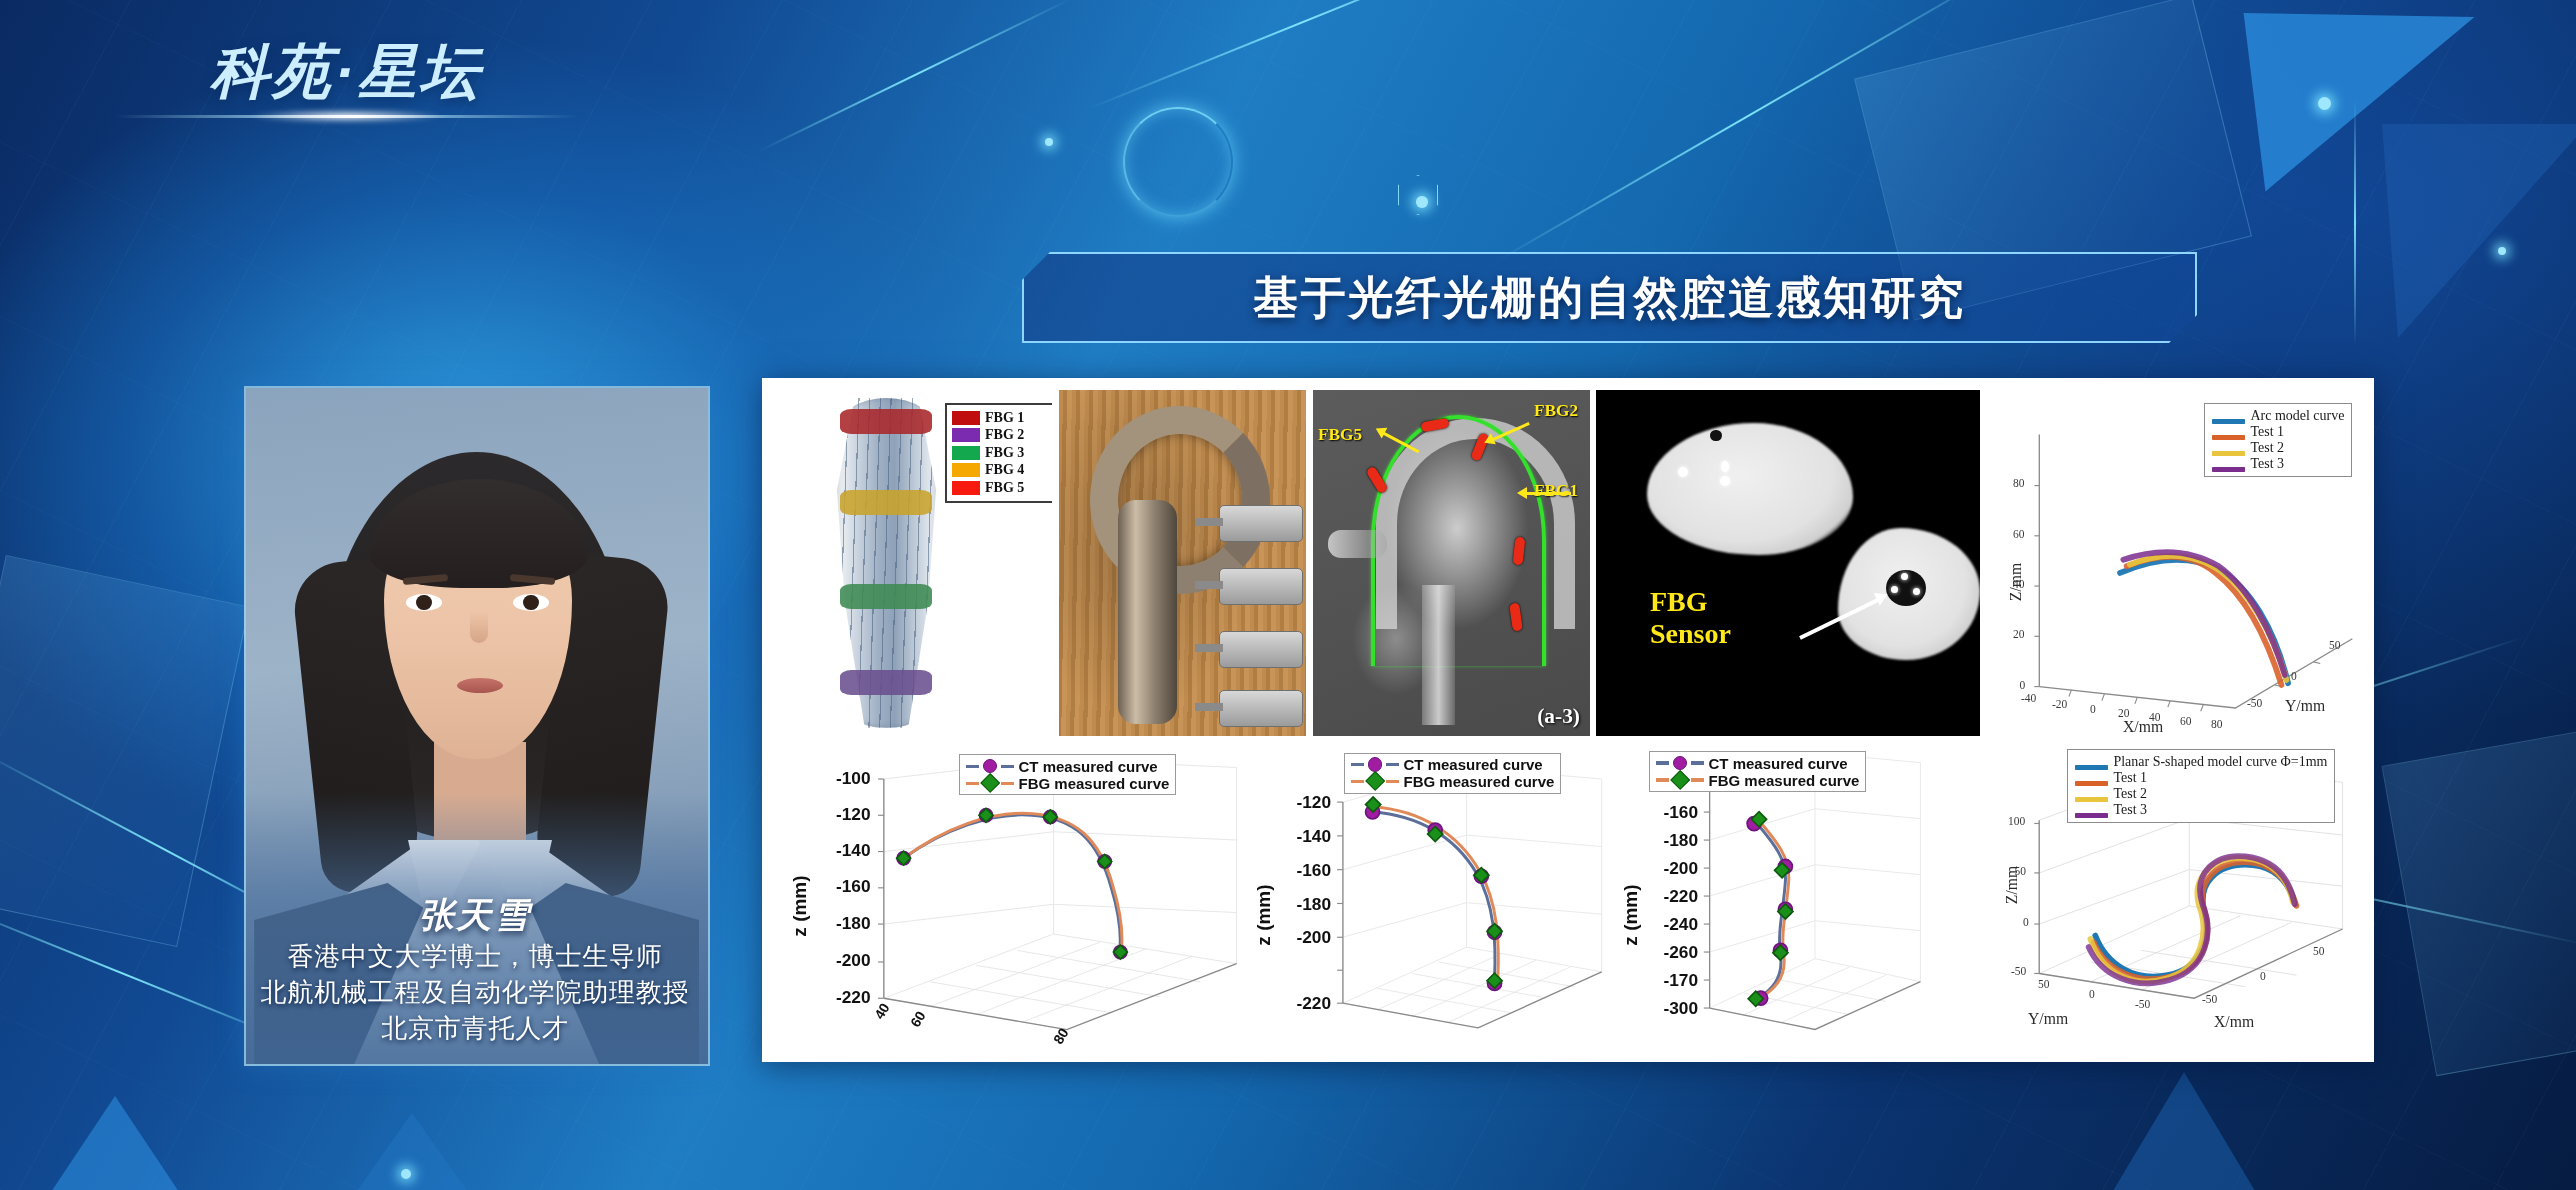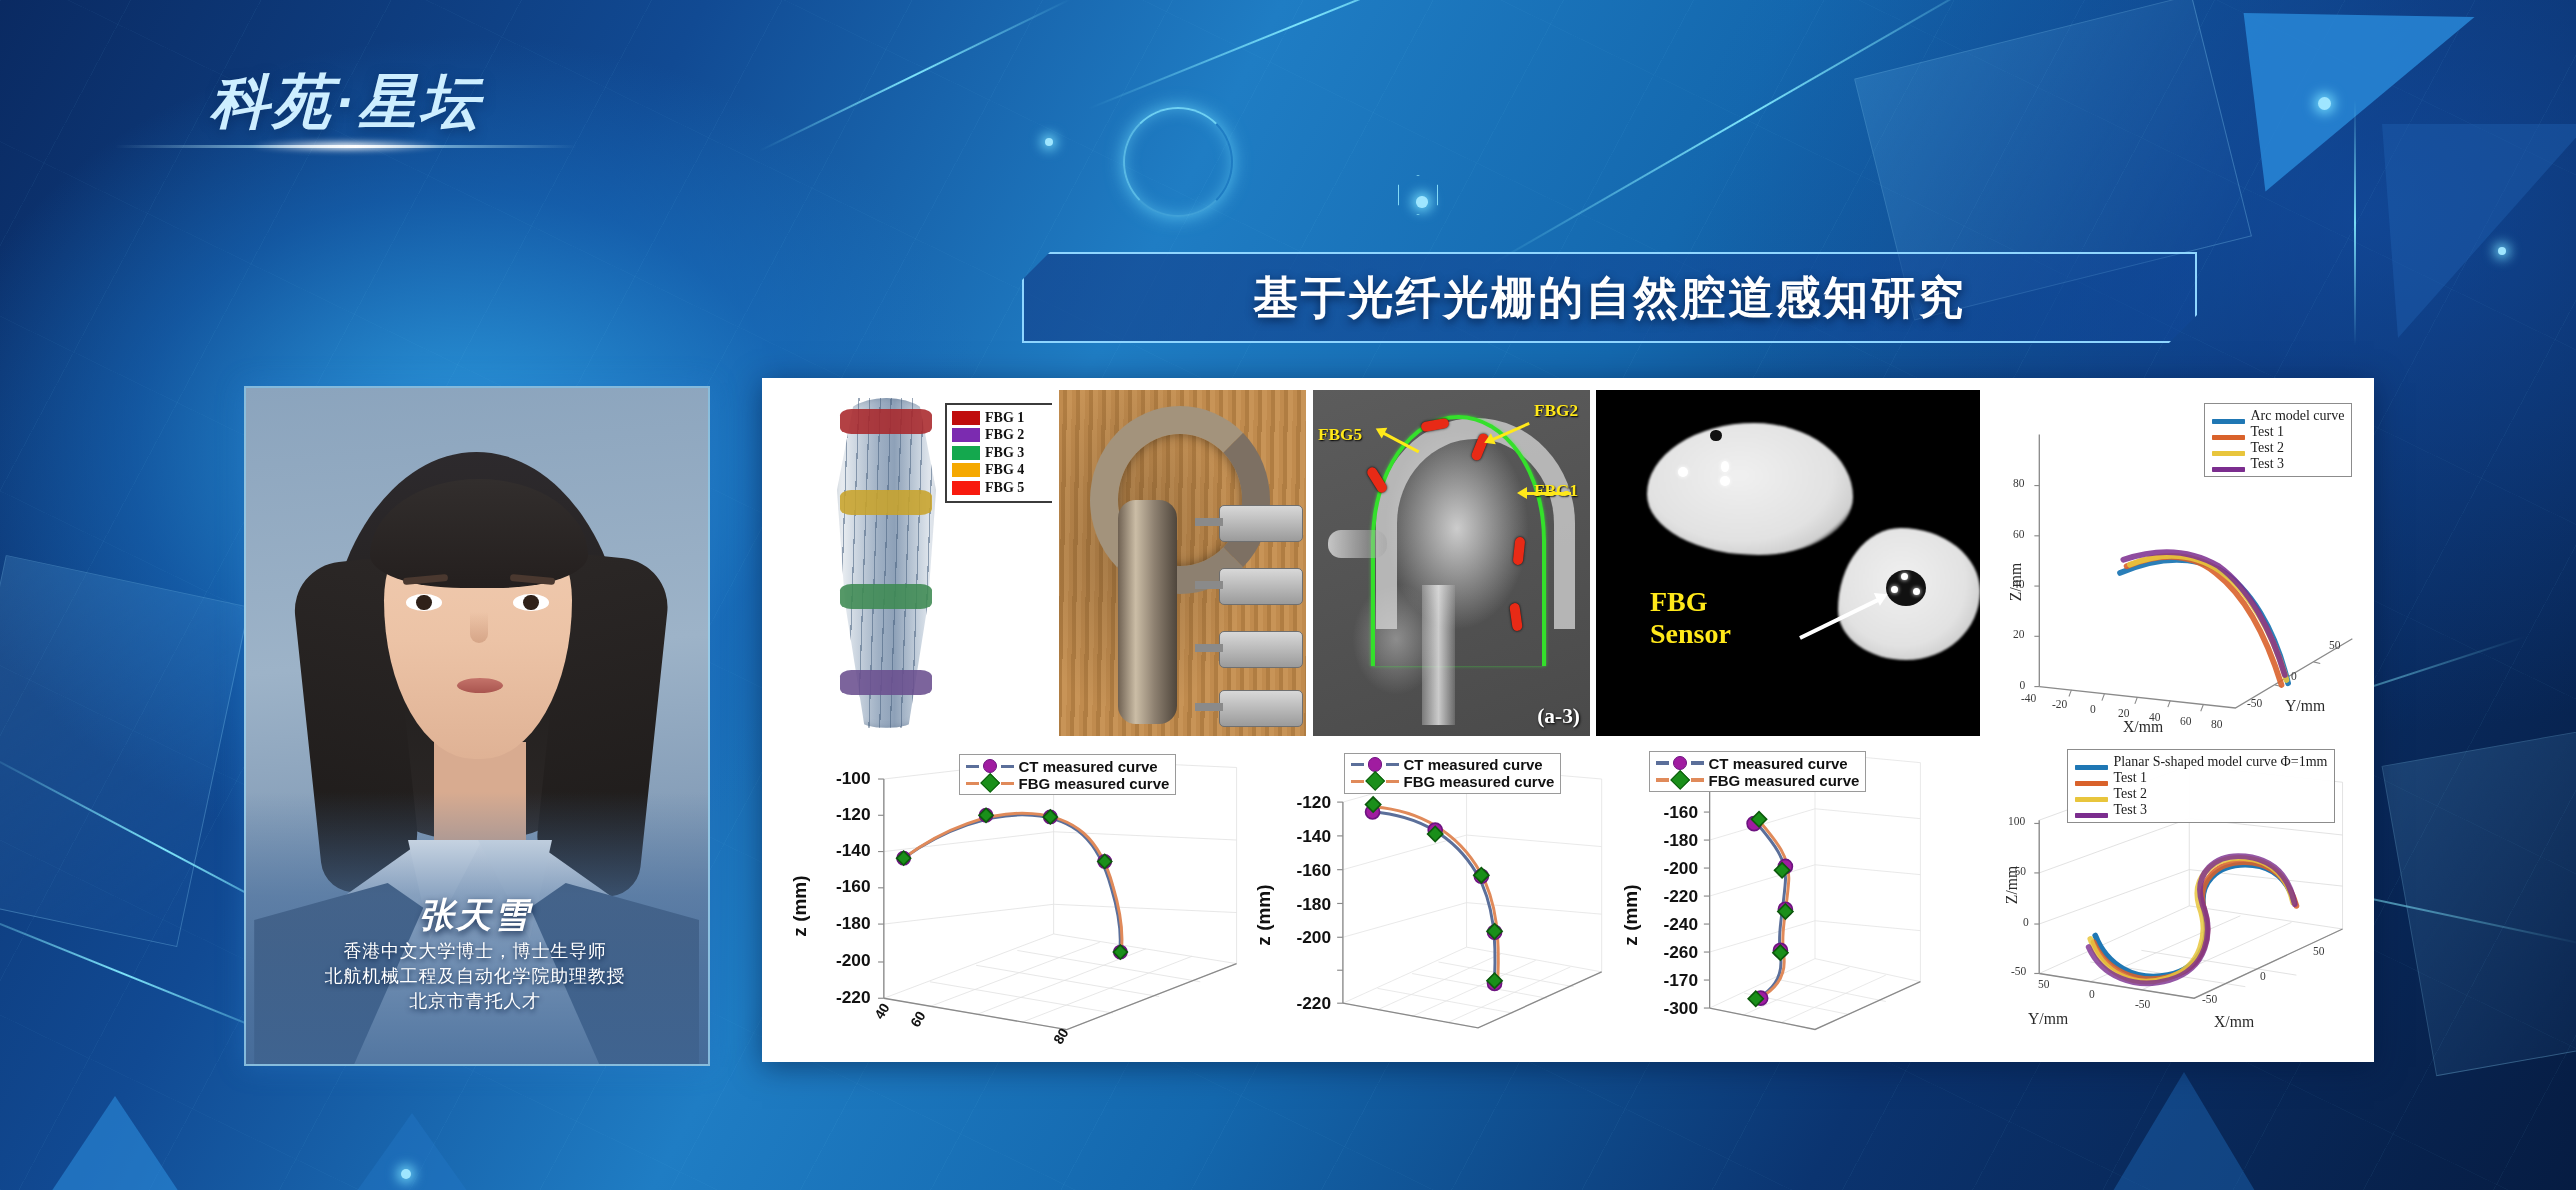--- a/index.html
+++ b/index.html
@@ -23,21 +23,21 @@
   .glowline{position:absolute;height:1.6px;background:linear-gradient(90deg,rgba(90,220,255,0),rgba(130,235,255,.95),rgba(90,220,255,0));
     filter:blur(0.3px);}
   .glowline.v{width:1.6px;height:auto;background:linear-gradient(180deg,rgba(90,220,255,0),rgba(130,235,255,.9),rgba(90,220,255,0));}
   .dot{position:absolute;border-radius:50%;background:#9fe6ff;box-shadow:0 0 11.5px 4.1px rgba(120,225,255,.85);}
   .ring{position:absolute;border-radius:50%;border:2.5px solid rgba(130,230,255,.75);box-shadow:0 0 18px rgba(110,220,255,.7) ,inset 0 0 15px rgba(110,220,255,.45);}
   .hexsm{position:absolute;border:1.6px solid rgba(150,235,255,.85);box-shadow:0 0 13px rgba(120,225,255,.6);}
   .softpanel{position:absolute;background:linear-gradient(135deg,rgba(125,205,255,.16),rgba(20,80,160,.05));
     border:0.8px solid rgba(150,225,255,.22);}
 
   
-  #titleblock{position:absolute;left:82px;top:43px;width:528px;margin-top:30px;}
+  #titleblock{position:absolute;left:82px;top:43px;width:528px;}
   .t-kicker{font-size:59px;line-height:1;font-weight:bold;font-style:italic;letter-spacing:3.3px;
     color:#cdeeff;text-align:center;
     text-shadow:0 3.3px 11.5px rgba(6,40,90,.65);}
   .t-divider{position:relative;margin:13px auto 5px;width:462px;height:2.5px;
     background:linear-gradient(90deg,rgba(170,230,255,0) 0%,rgba(190,240,255,.55) 30%,#ffffff 52%,rgba(190,240,255,.5) 72%,rgba(170,230,255,0) 100%);}
   .t-divider:after{content:"";position:absolute;left:50%;top:-5.8px;transform:translateX(-50%);
     width:198px;height:14px;border-radius:50%;
     background:radial-gradient(ellipse at center,rgba(255,255,255,.95),rgba(150,225,255,0) 70%);filter:blur(2.5px);}
   .t-main{font-size:69px;line-height:1.05;font-weight:bold;font-style:italic;letter-spacing:1.6px;
     color:#ffffff;text-align:center;margin-top:10px;
@@ -90,21 +90,21 @@
   .p-suit2{position:absolute;left:8.2px;top:495px;width:445px;height:206px;
     background:linear-gradient(180deg,#3b4f6b,#2a3a52);
     clip-path:polygon(100% 18%,70% 0,62% 12%,80% 100%,100% 100%);}
   
   .p-fade{position:absolute;left:0;right:0;bottom:0;height:272px;
     background:linear-gradient(180deg,rgba(86,122,164,0) 0%,rgba(74,112,158,.62) 38%,rgba(66,105,152,.88) 100%);}
 
   #presenter{position:absolute;left:244px;top:892px;width:462px;text-align:center;color:#fff;}
   #presenter .pname{font-size:35px;font-weight:bold;font-style:italic;letter-spacing:2.5px;
     text-shadow:0 2.5px 7.4px rgba(4,26,62,.9);}
-  #presenter .pline{font-size:18px;line-height:1.38;letter-spacing:0.8px;
+  #presenter .pline{font-size:26px;line-height:1.38;letter-spacing:0.8px;
     text-shadow:0 1.6px 5.8px rgba(4,26,62,.95);}
 
   
   #figure{position:absolute;left:762px;top:378px;width:1612px;height:684px;background:#ffffff;
     box-shadow:0 5px 28px rgba(2,20,55,.5);}
   .subpanel{position:absolute;overflow:hidden;}
 
   
   #pa1{left:26px;top:11.5px;width:264px;height:346px;background:#fff;}
   .tube{position:absolute;left:49px;top:8.2px;width:99px;height:330px;}

